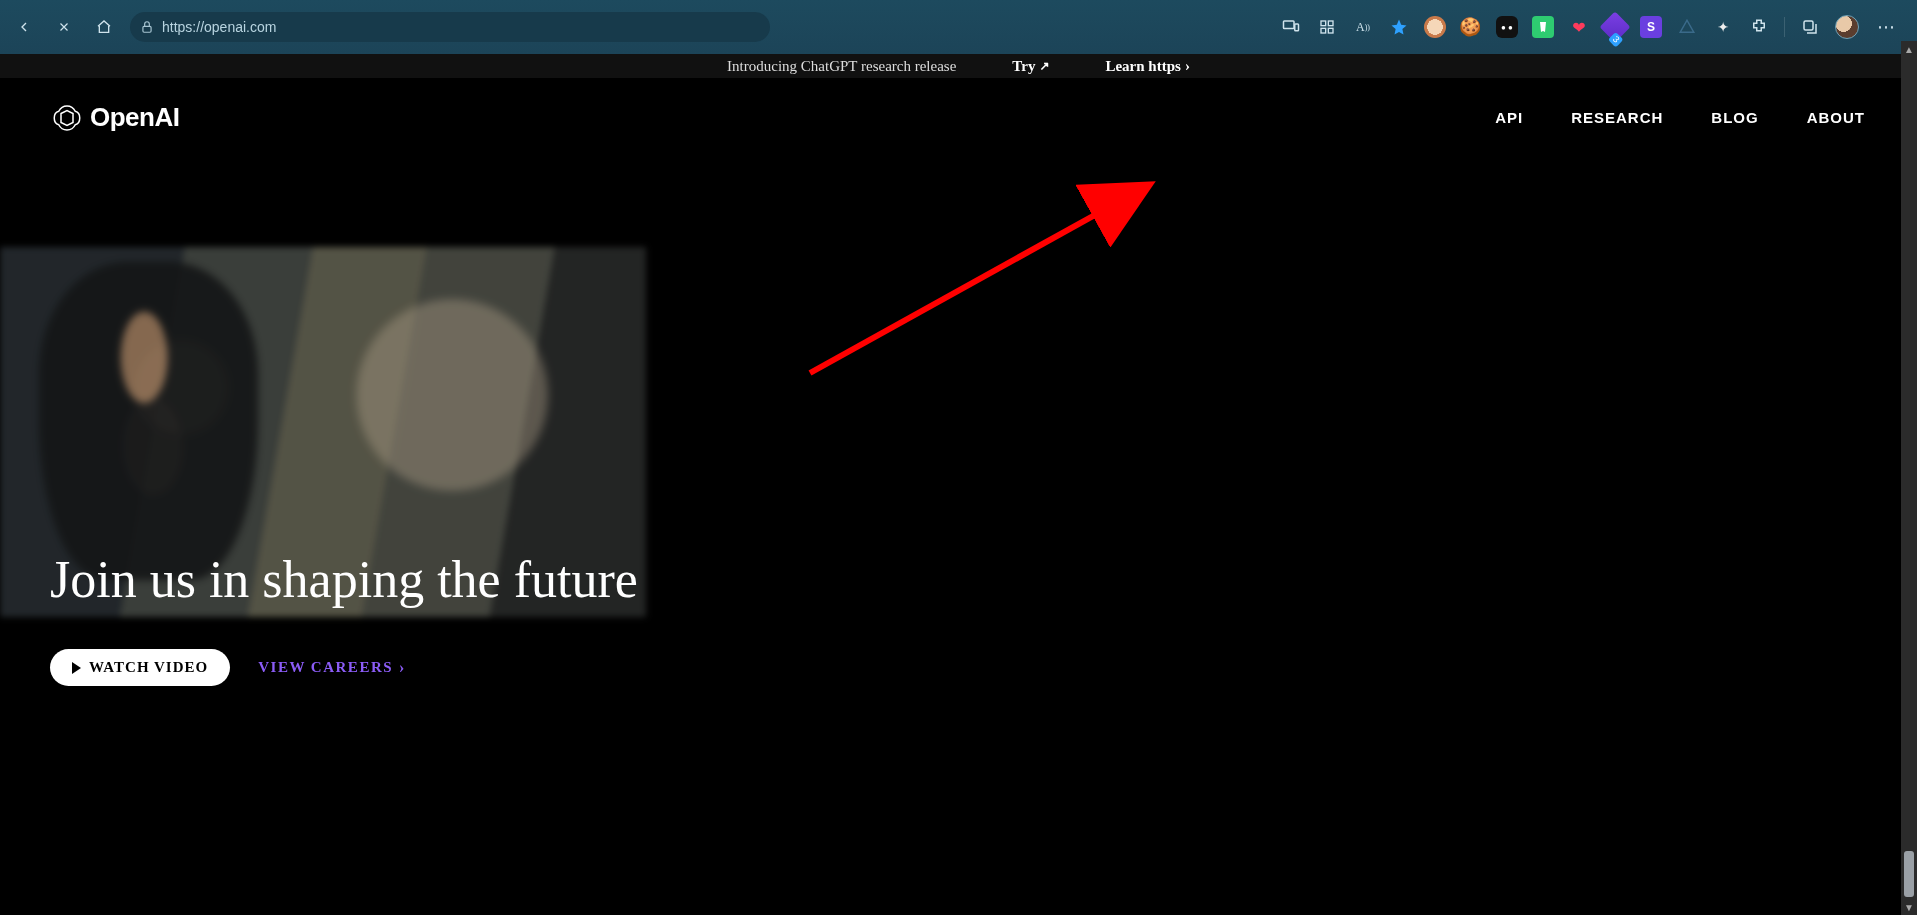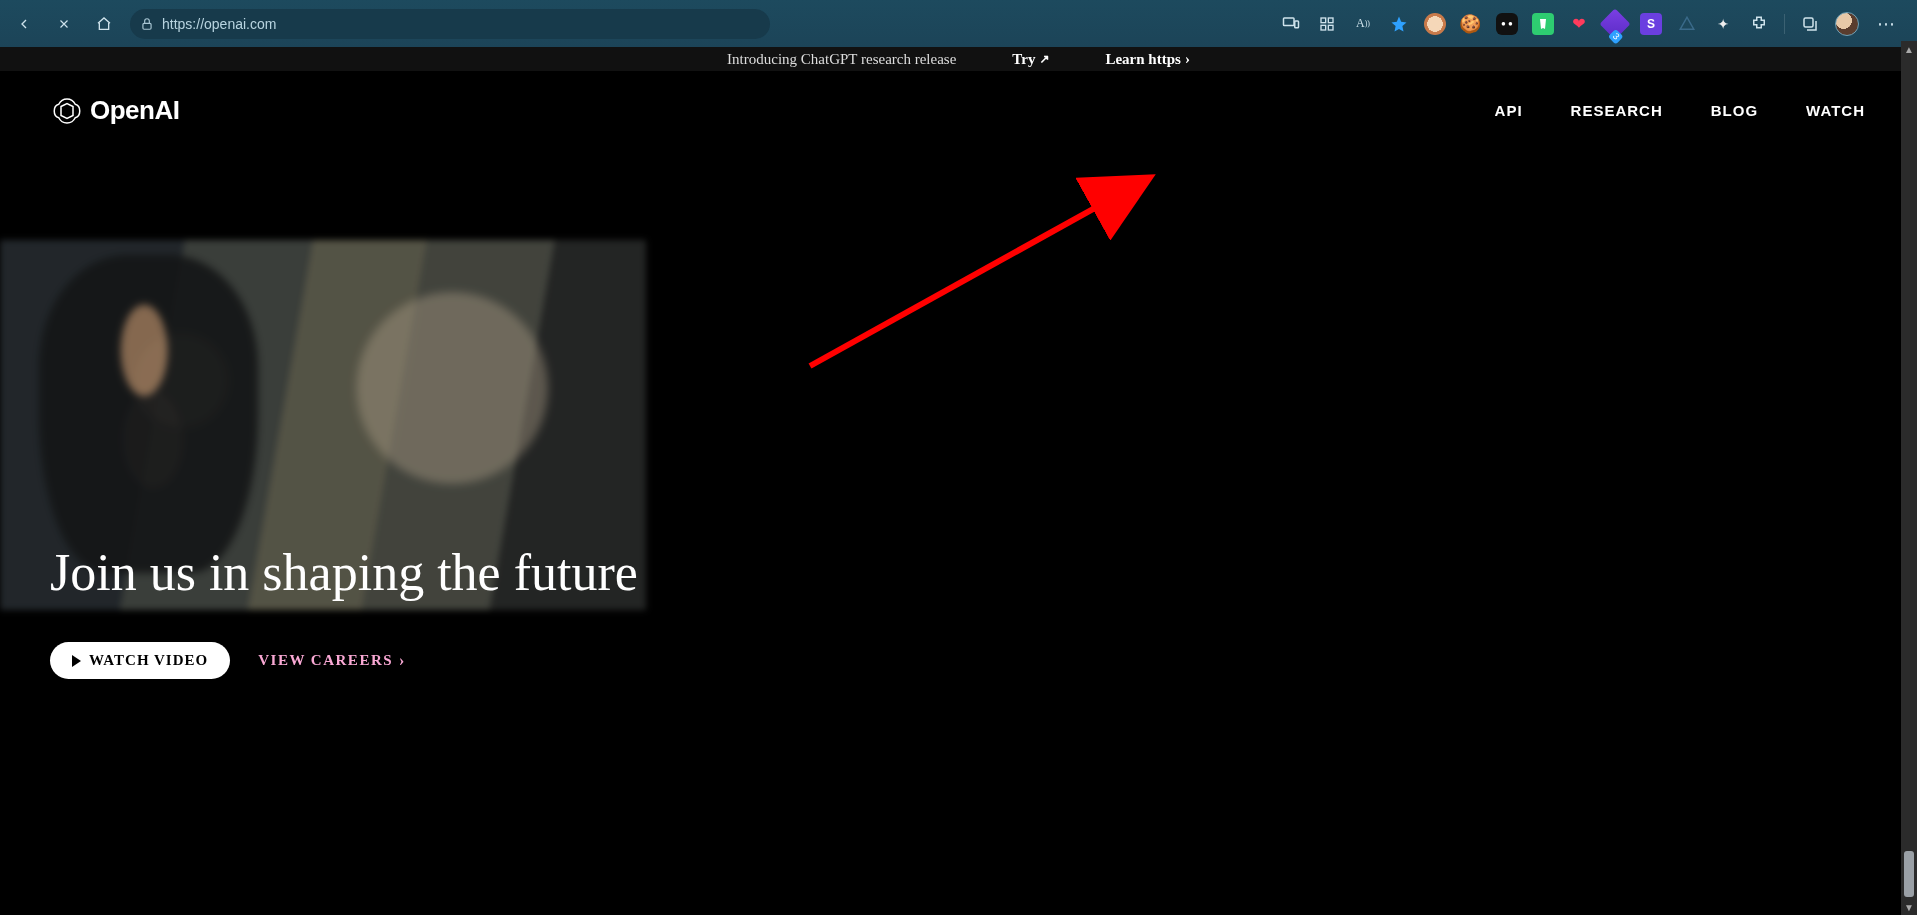--- a/index.html
+++ b/index.html
@@ -7,21 +7,21 @@
     width: 1917px;
     height: 915px;
     font-family: -apple-system, BlinkMacSystemFont, "Segoe UI", Helvetica, Arial, sans-serif;
     background: #000;
     overflow: hidden;
     position: relative;
   }
 
   
   .browser-bar {
-    height: 47px;
+    height: 54px;
     background: linear-gradient(#1d4a5e, #1c4458);
     display: flex;
     align-items: center;
     padding: 0 10px;
     gap: 12px;
     color: #cfe3ec;
   }
   .nav-btn {
     width: 28px;
     height: 28px;
@@ -210,21 +210,21 @@
     cursor: pointer;
     border: none;
   }
   .pill-btn .play {
     width: 0; height: 0;
     border-left: 9px solid #000;
     border-top: 6px solid transparent;
     border-bottom: 6px solid transparent;
   }
   .link-btn {
-    color: #f9a8d4;
+    color: #8b5cf6;
     font-family: Georgia, serif;
     font-size: 15px;
     font-weight: 700;
     letter-spacing: 1.5px;
     display: flex;
     align-items: center;
     gap: 6px;
     cursor: pointer;
   }
   .link-btn .chev {
@@ -372,21 +372,21 @@
       <svg viewBox="0 0 40 40" fill="none" stroke="#fff" stroke-width="2">
         <path d="M20 4c5 0 9 3 11 7 4 1 6 5 6 9s-2 8-6 9c-2 4-6 7-11 7s-9-3-11-7c-4-1-6-5-6-9s2-8 6-9c2-4 6-7 11-7z"></path>
         <path d="M12 14l8-4 8 4v12l-8 4-8-4z"></path>
       </svg>
       <span>OpenAI</span>
     </div>
     <nav class="nav">
       <a href="#">API</a>
       <a href="#">RESEARCH</a>
       <a href="#">BLOG</a>
-      <a href="#">WATCH</a>
+      <a href="#">ABOUT</a>
     </nav>
   </div>
 
   <div class="hero">
     <div class="hero-img"></div>
     <div class="hero-content">
       <h1>
         <span>Join us in shaping the future</span><br>
       </h1>
       <div class="hero-btns">

